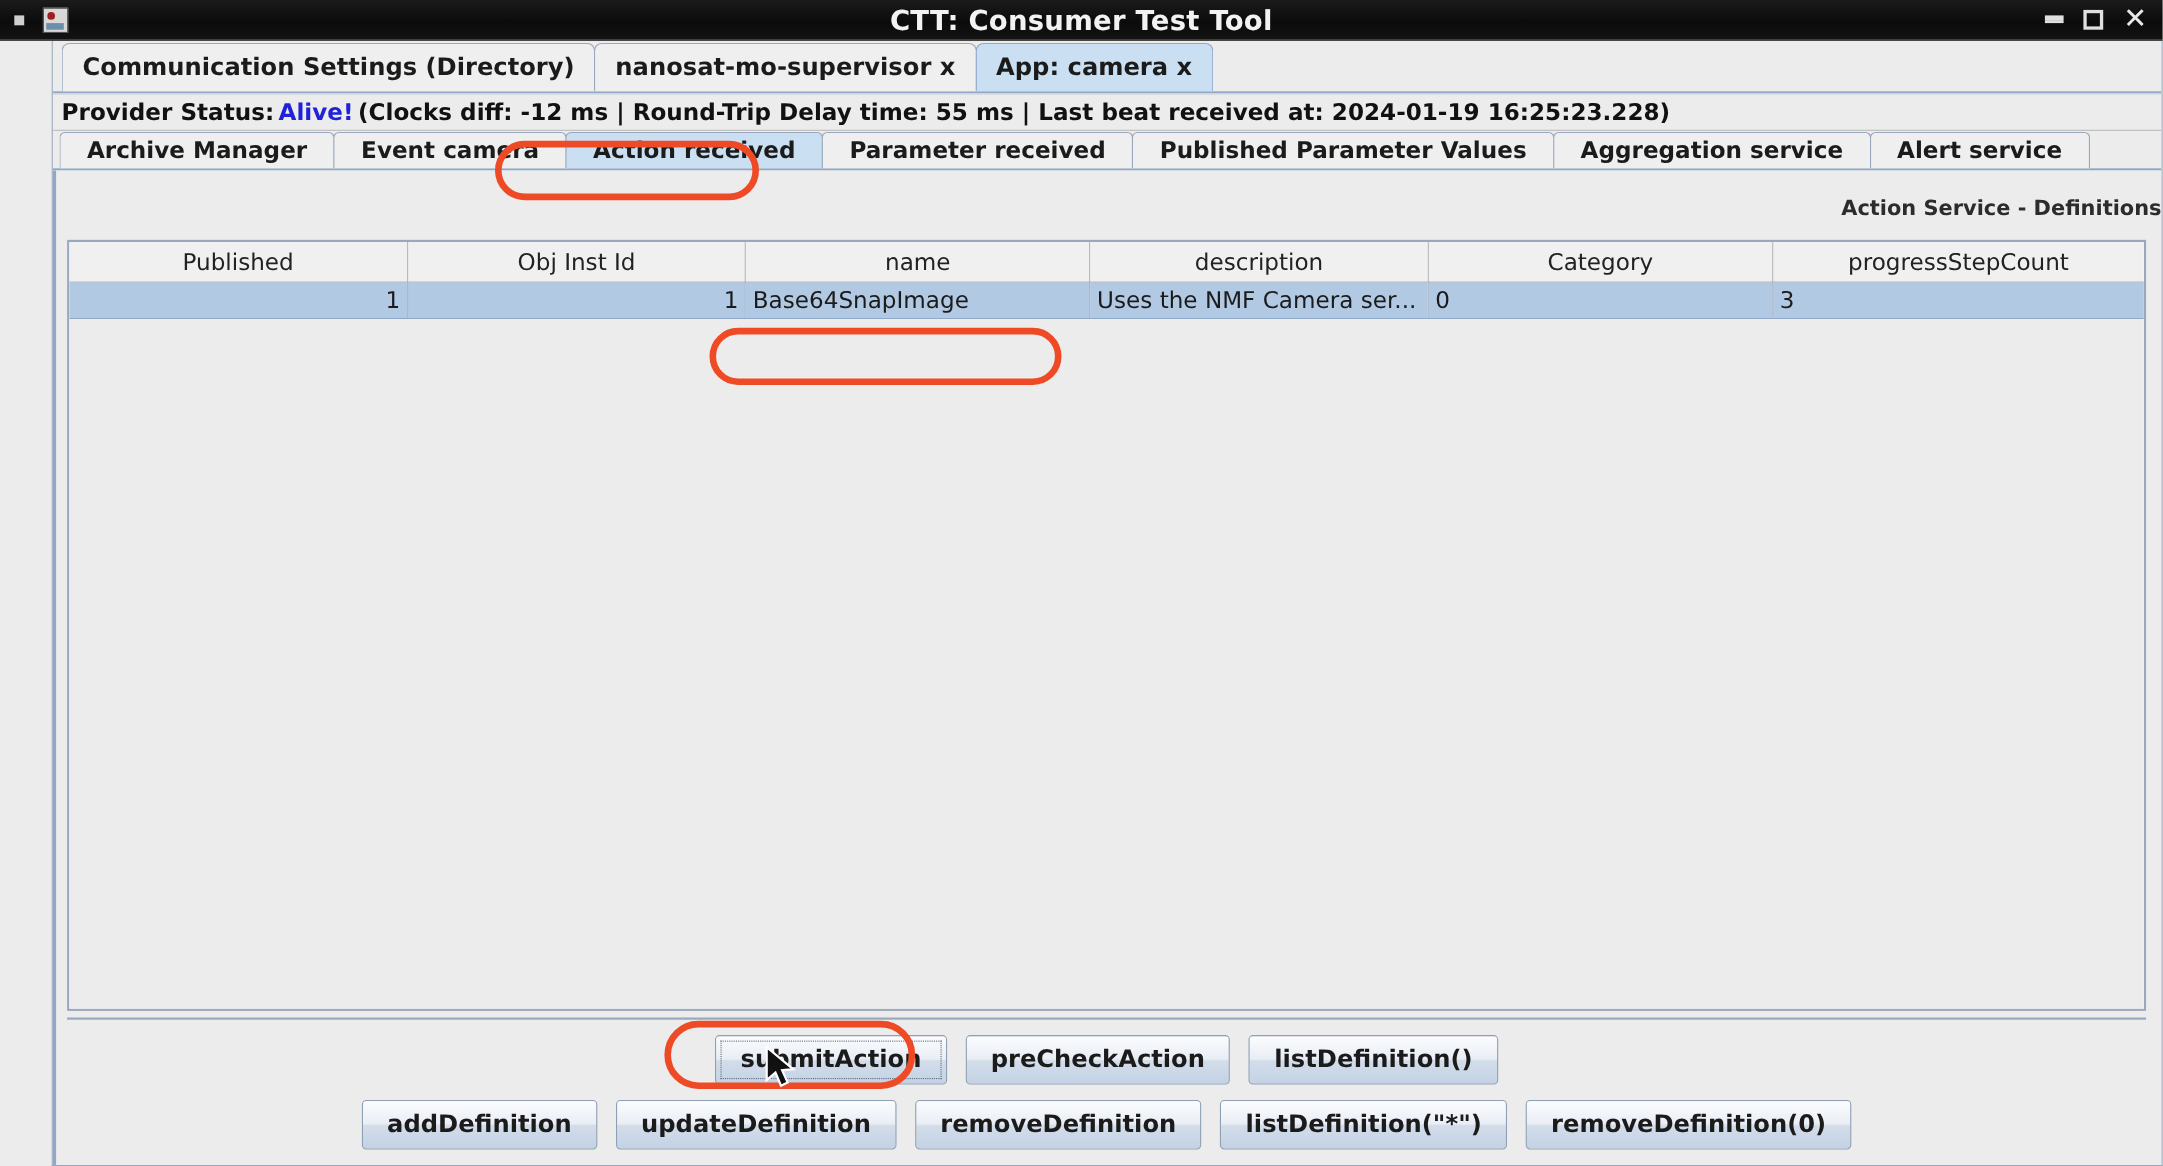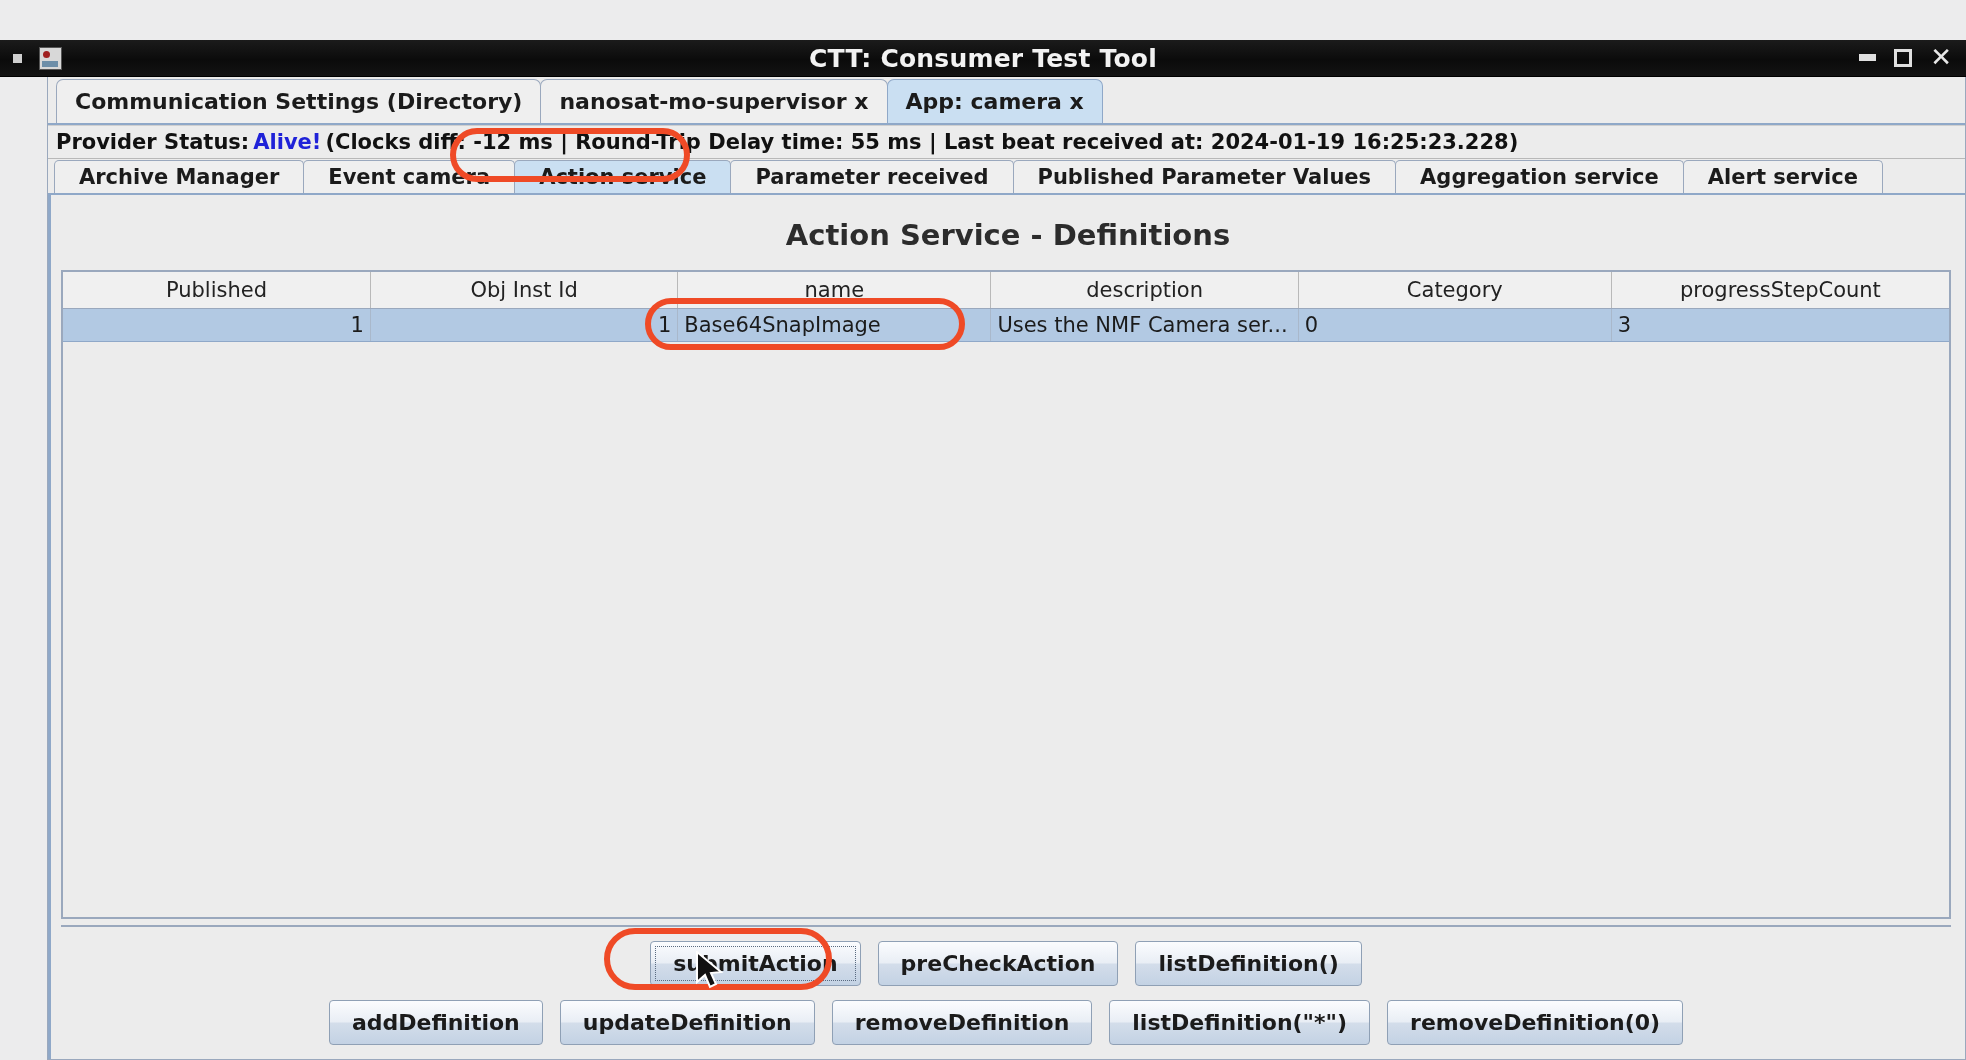--- a/index.html
+++ b/index.html
@@ -29,21 +29,20 @@
 
   
   #titlebar {
     height: 36px;
     min-height: 36px;
     background: linear-gradient(180deg, #1b1b1b 0%, #0b0b0b 55%, #131313 100%);
     position: relative;
     display: flex;
     align-items: center;
     border-bottom: 1px solid #000;
-    margin-top: 40px;
   }
   #titlebar .tb-dot {
     width: 9px; height: 9px;
     background: #cfcfcf;
     margin-left: 13px;
   }
   #titlebar .tb-appicon {
     width: 21px; height: 21px;
     margin-left: 17px;
     background: #d8d8d8;
@@ -219,22 +218,22 @@
     flex: 1;
     background: #ececec;
     display: flex;
     flex-direction: column;
     border-left: 3px solid #8fa8c8;
     box-sizing: border-box;
     overflow: hidden;
   }
 
   #page-title {
-    text-align: center;
-    font-size: 29px;
+    text-align: right;
+    font-size: 19px;
     font-weight: bold;
     color: #2c2c2c;
     padding: 23px 0 18px 0;
   }
 
   
   #table-wrap {
     margin: 0 14px 0 10px;
     border: 2px solid #9aa8bd;
     background: #ffffff;
@@ -367,21 +366,21 @@
 
     <div id="status-bar">
       <span>Provider Status:</span>
       <span class="alive">Alive!</span>
       <span>(Clocks diff: -12 ms | Round-Trip Delay time: 55 ms | Last beat received at: 2024-01-19 16:25:23.228)</span>
     </div>
 
     <div id="svc-tabs">
       <div class="stab">Archive Manager</div>
       <div class="stab">Event camera</div>
-      <div class="stab sel">Action service</div>
+      <div class="stab sel">Action received</div>
       <div class="stab">Parameter received</div>
       <div class="stab">Published Parameter Values</div>
       <div class="stab">Aggregation service</div>
       <div class="stab">Alert service</div>
     </div>
 
     <div id="content">
 
       <div id="page-title">Action Service - Definitions</div>
 

